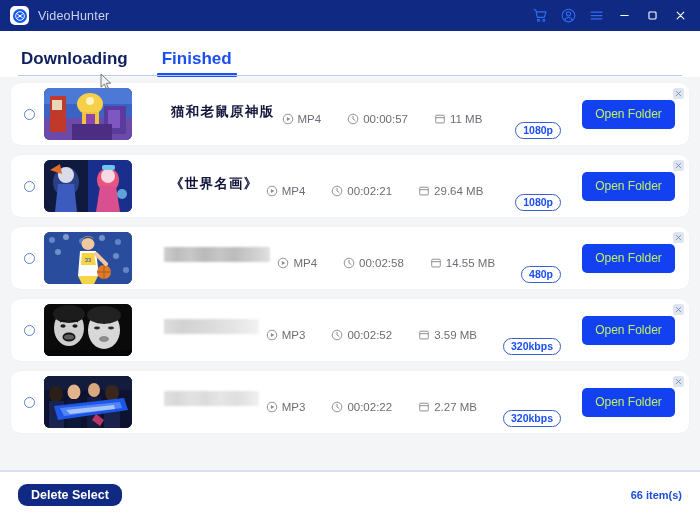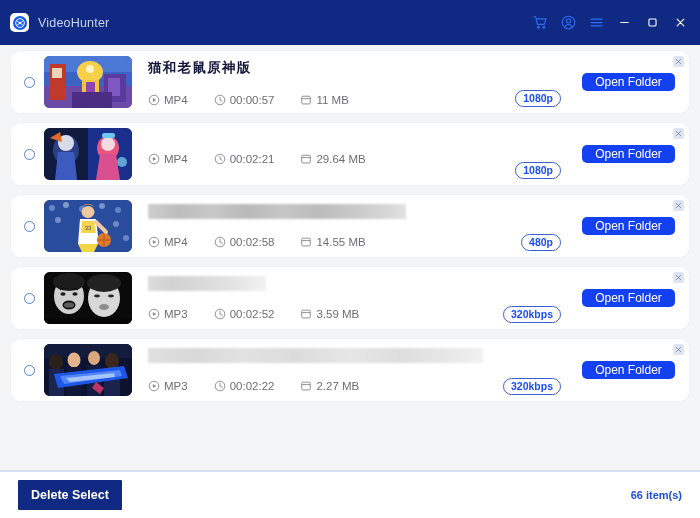--- a/index.html
+++ b/index.html
@@ -19,21 +19,21 @@
     width: 700px;
     height: 518px;
     background: #ffffff;
     box-sizing: border-box;
     display: flex;
     flex-direction: column;
   }
 
   
   .titlebar {
-    height: 45px;
+    height: 31px;
     background: #102a83;
     display: flex;
     align-items: center;
     padding: 0 0 0 10px;
     flex: 0 0 auto;
     position: relative;
   }
   .logo-box {
     width: 19px;
     height: 19px;
@@ -168,23 +168,23 @@
     border-radius: 6px;
     flex: 0 0 auto;
     overflow: hidden;
     position: relative;
     background: #222;
   }
   .thumb svg { display:block; width:100%; height:100%; }
   .info {
     flex: 1 1 auto;
     min-width: 0;
-    padding-left: 16px;
-    display: flex;
-    flex-direction: column;
+    padding-left: 32px;
+    display: flex;
+    flex-direction: row;
     justify-content: center;
     gap: 7px;
   }
   .vid-title {
     font-size: 13.5px;
     font-weight: bold;
     color: #12153a;
     letter-spacing: 1.3px;
     white-space: nowrap;
     overflow: hidden;
@@ -235,26 +235,26 @@
     line-height: 1;
     flex: 0 0 auto;
     background: #fff;
     white-space: nowrap;
     margin-right: 21px;
     cursor: default;
     margin-top: 32px;
   }
   .open-btn {
     background: #1340f0;
-    color: #ffffff;
+    color: #bef264;
     font-size: 12px;
     border: none;
     border-radius: 5px;
     width: 93px;
-    height: 18px;
+    height: 29px;
     margin-right: 14px;
     flex: 0 0 auto;
     cursor: default;
     font-family: "Liberation Sans", sans-serif;
     white-space: nowrap;
   }
   .close-x {
     position: absolute;
     top: 5px;
     right: 5px;
@@ -277,22 +277,22 @@
     border-top: 2px solid #d7dff0;
     display: flex;
     align-items: center;
     padding: 0 18px;
     box-sizing: border-box;
   }
   .del-btn {
     background: #102a83;
     color: #ffffff;
     border: none;
-    border-radius: 1px;
-    height: 30px;
+    border-radius: 9px;
+    height: 22px;
     font-size: 12.5px;
     font-weight: bold;
     padding: 0 13px;
     margin-right: 12px;
     cursor: default;
     font-family: "Liberation Sans", sans-serif;
     white-space: nowrap;
   }
   .footer-spacer { flex: 1 1 auto; }
   .item-count {
@@ -357,20 +357,28 @@
 
       <div class="tb-btn tb-white">
         <svg width="13" height="13" viewBox="0 0 14 14" stroke="#ffffff" stroke-width="1.2" stroke-linecap="round">
           <path d="M3.4 3.4l7.2 7.2M10.6 3.4l-7.2 7.2"></path>
         </svg>
       </div>
 
     </div>
   </div>
 
+  <div class="tabbar">
+    <div class="tab inactive">Downloading</div>
+    <div class="tab active">Finished</div>
+    <div class="tab-underline"></div>
+    <svg class="cursor" viewBox="0 0 12 18">
+      <path d="M1 1 L1 14.2 L4.3 11.2 L6.4 15.8 L8.3 14.9 L6.3 10.4 L10.6 10.2 Z" fill="#f2f2f2" stroke="#555" stroke-width="0.8" stroke-linejoin="round"></path>
+    </svg>
+  </div>
 
   <div class="list-area">
 
     <div class="card">
       <div class="sel-circle"></div>
       <div class="thumb">
         <svg viewBox="0 0 88 52" preserveAspectRatio="none">
           <rect width="88" height="52" fill="#3a63c4"></rect>
           <rect x="0" y="0" width="88" height="16" fill="#4d79d6"></rect>
           <rect x="0" y="30" width="88" height="22" fill="#6b4aa8"></rect>
@@ -431,20 +439,21 @@
           <path d="M14 24 L30 24 L33 52 L11 52 Z" fill="#3d5bbf"></path>
           <path d="M6 10 L16 4 L18 14 Z" fill="#e06a2b"></path>
           <ellipse cx="64" cy="20" rx="11" ry="12" fill="#e8557f"></ellipse>
           <ellipse cx="64" cy="16" rx="7" ry="7" fill="#f7d9e2"></ellipse>
           <path d="M56 26 L72 26 L76 52 L52 52 Z" fill="#d94f8f"></path>
           <rect x="58" y="5" width="13" height="5" rx="2" fill="#6fc5f0"></rect>
           <circle cx="78" cy="34" r="5" fill="#7fd4f5" opacity="0.7"></circle>
         </svg>
       </div>
       <div class="info">
+        <div class="vid-title">《世界名画》</div>
         <div class="meta">
           <div class="meta-item">
             <svg width="12" height="12" viewBox="0 0 14 14" fill="none" stroke="#8a8a92" stroke-width="1.1">
               <circle cx="7" cy="7" r="5.6"></circle>
                 <path d="M5.7 4.7 L9.6 7 L5.7 9.3 Z" fill="#8a8a92" stroke="none"></path>
             </svg>
             <span>MP4</span>
           </div>
           <div class="meta-item">
             <svg width="12" height="12" viewBox="0 0 14 14" fill="none" stroke="#8a8a92" stroke-width="1.1">

